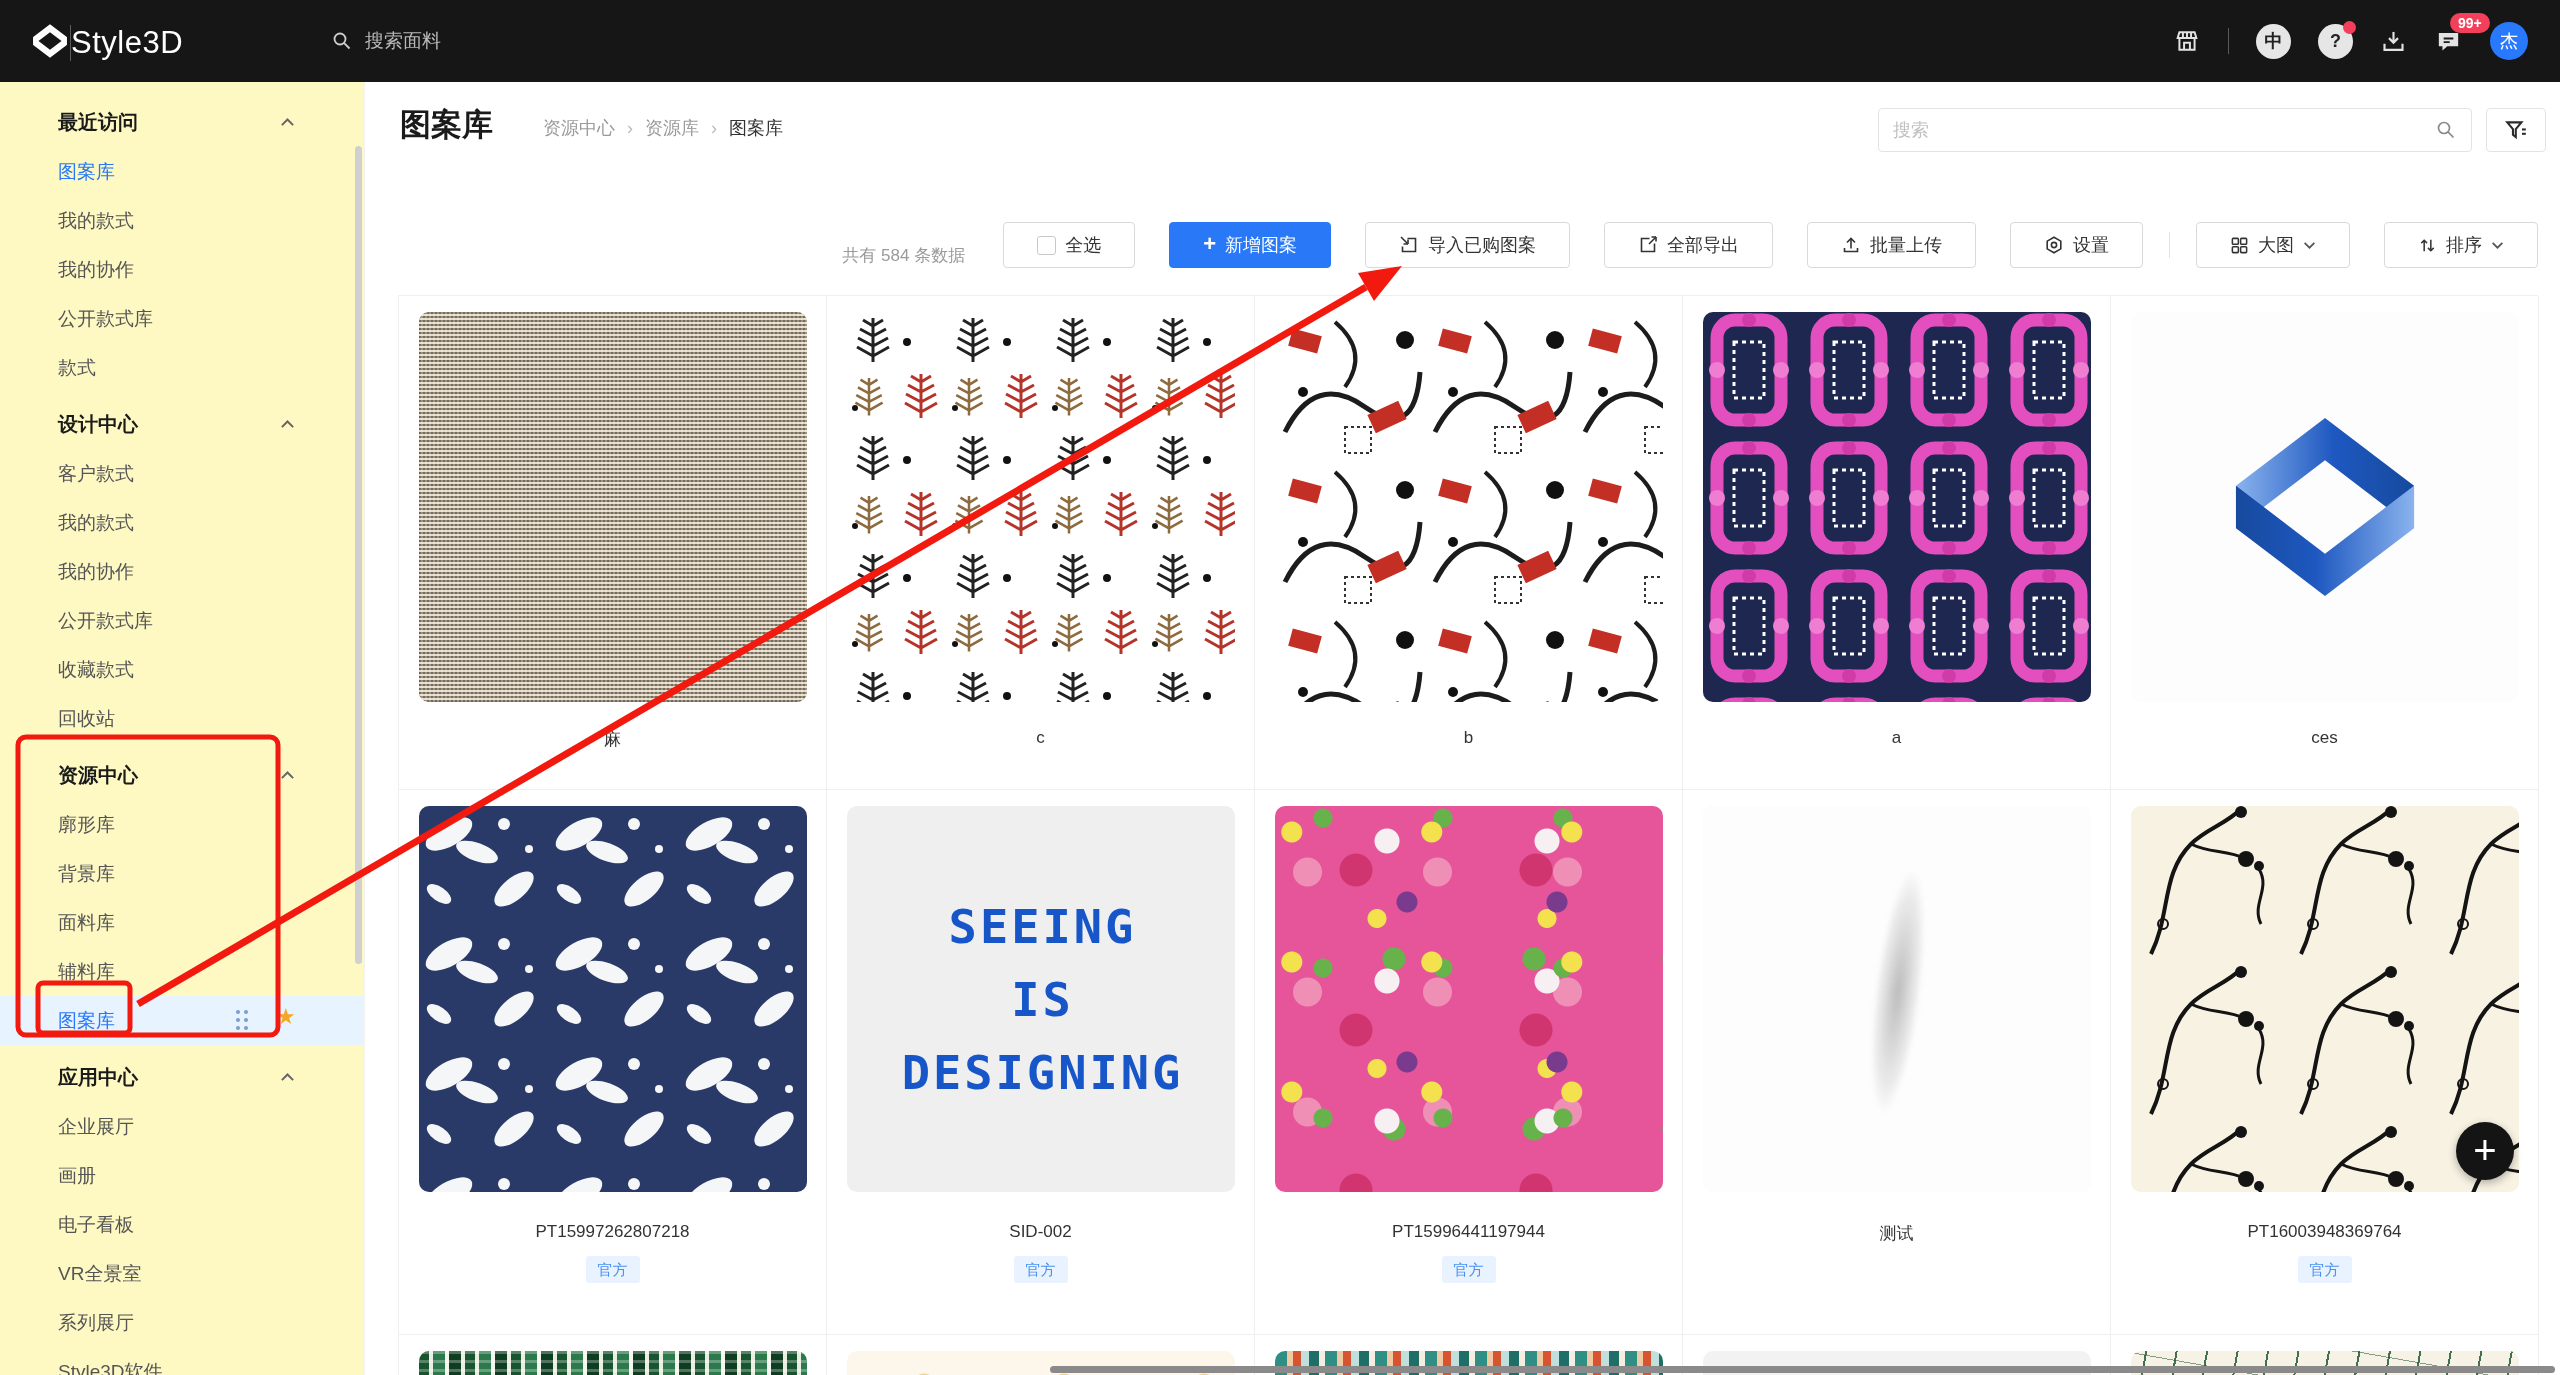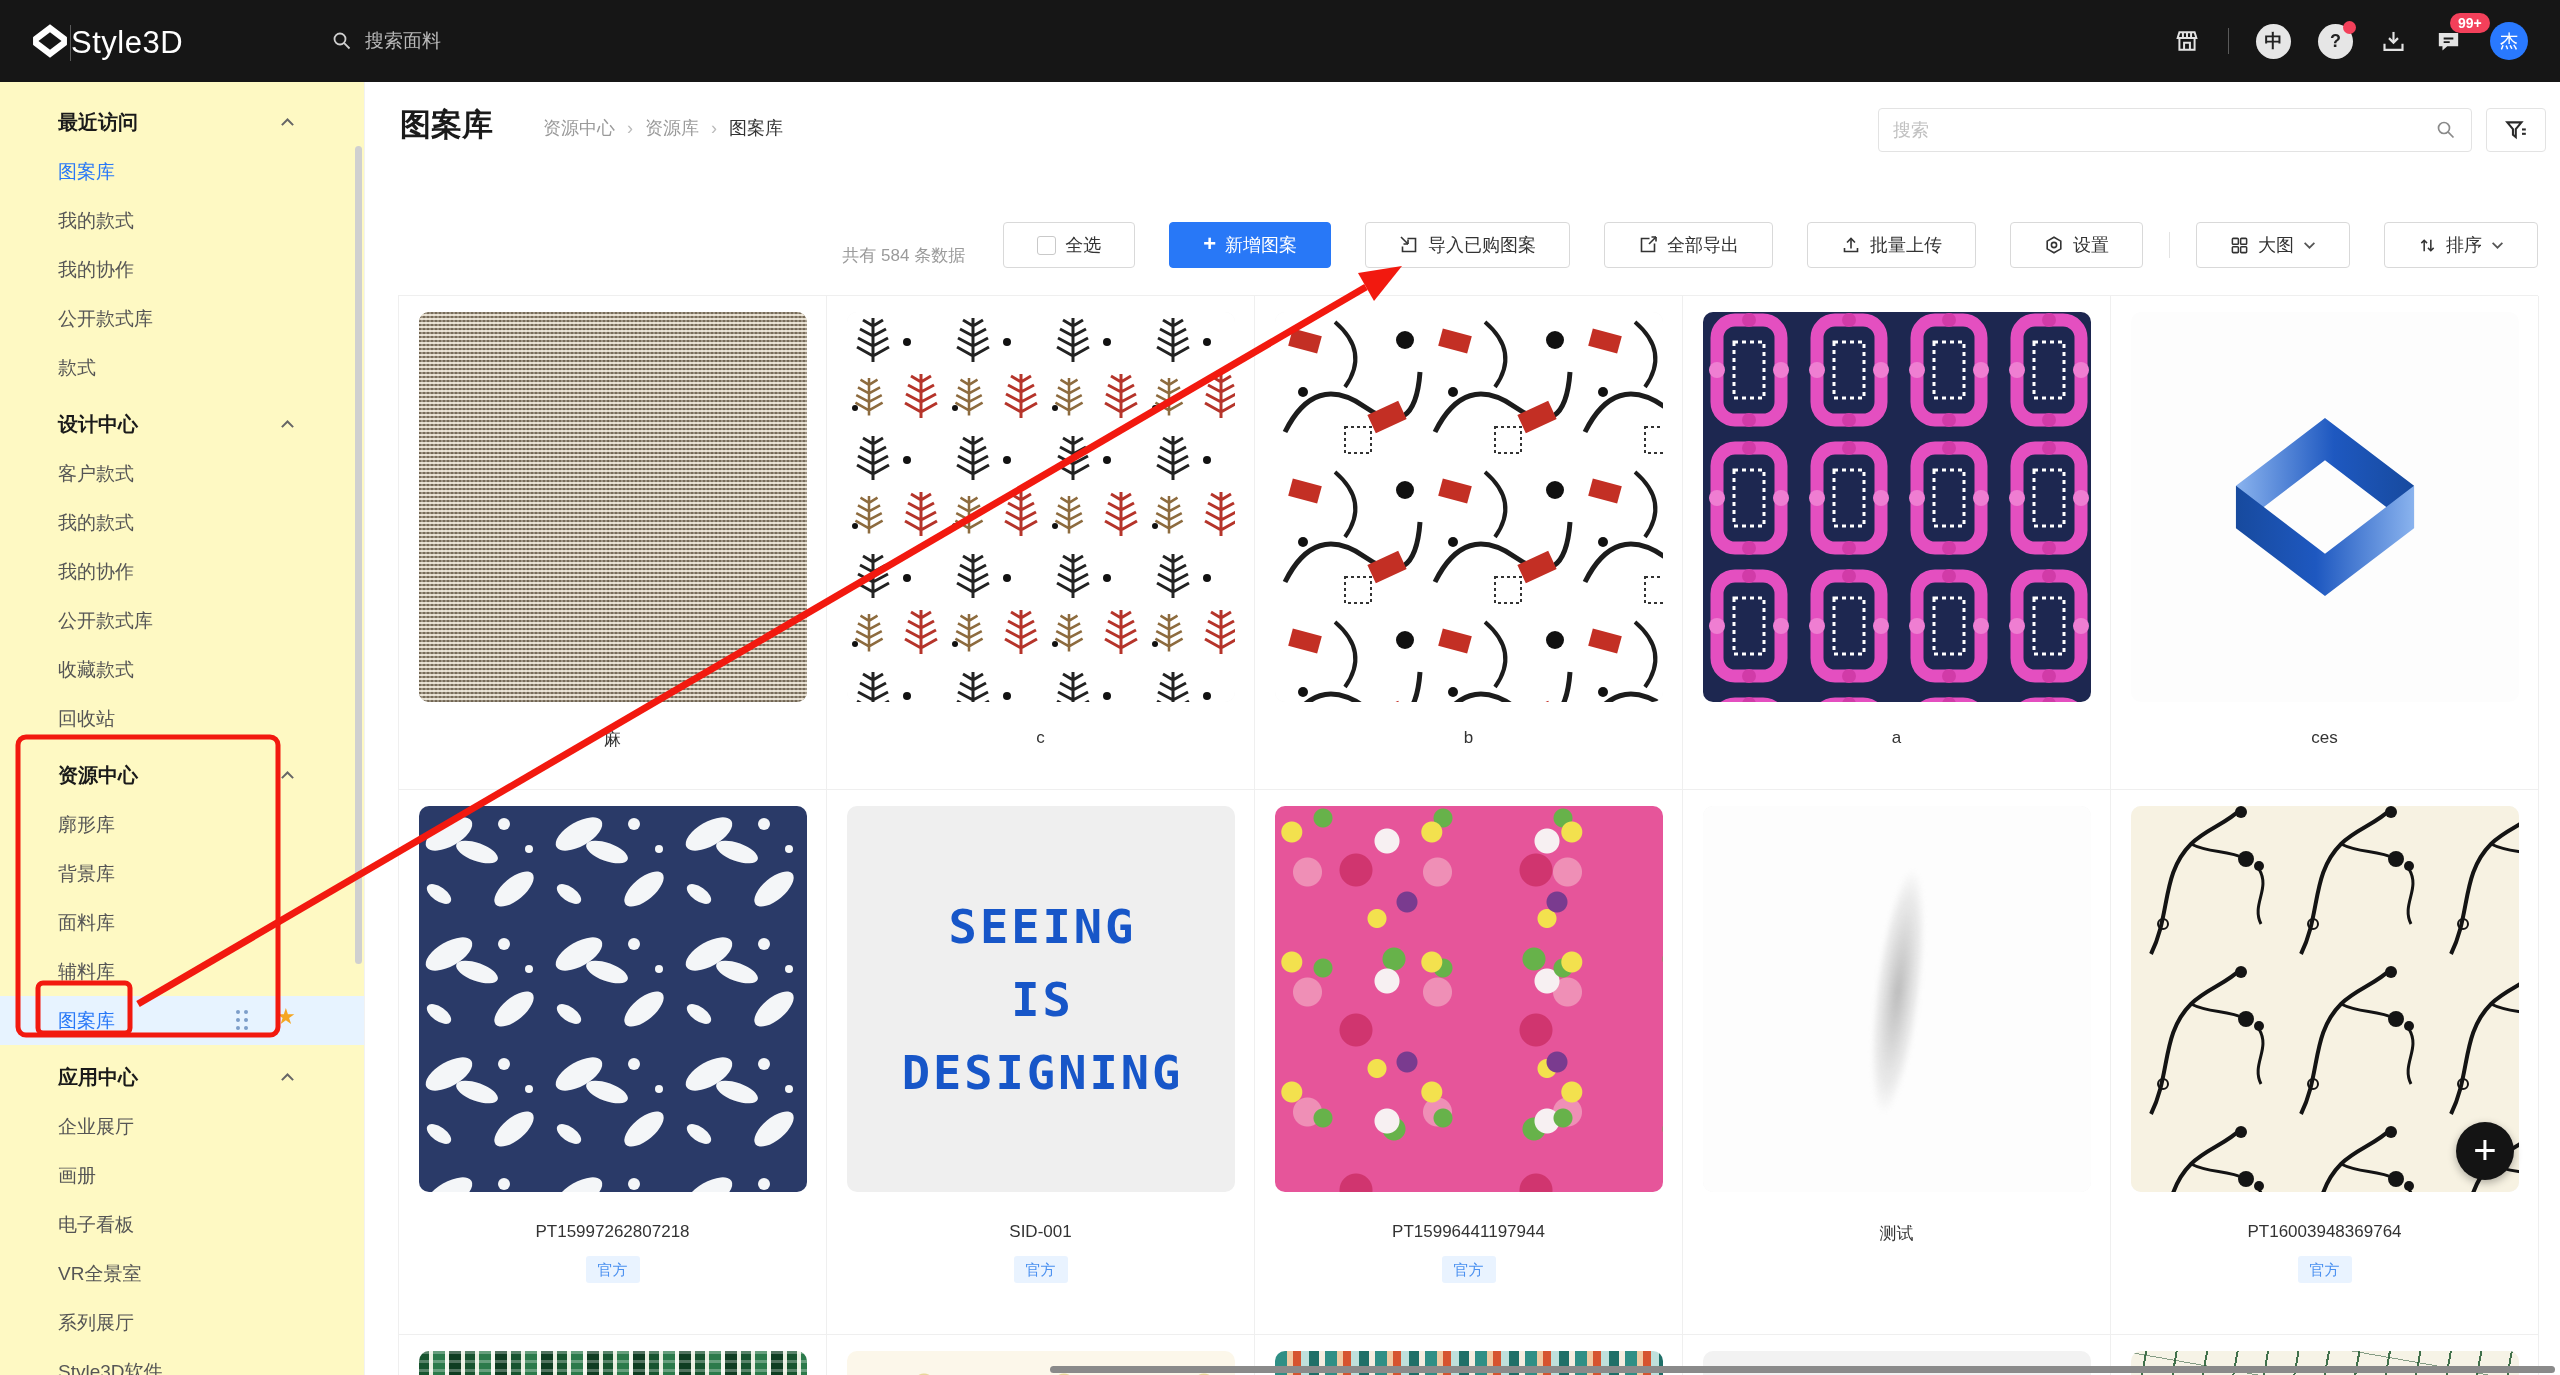--- a/index.html
+++ b/index.html
@@ -542,21 +542,21 @@
         <div class="badge">官方</div>
       </div>
       <div class="cell r2">
         <div class="thumb">
           <div class="th th-sid">
             <div class="sid-line">SEEING</div>
             <div class="sid-line">IS</div>
             <div class="sid-line">DESIGNING</div>
           </div>
         </div>
-        <div class="card-name">SID-001</div>
+        <div class="card-name">SID-002</div>
         <div class="badge">官方</div>
       </div>
       <div class="cell r2">
         <div class="thumb">
           <div class="th th-mcf"></div>
         </div>
         <div class="card-name">PT15996441197944</div>
         <div class="badge">官方</div>
       </div>
       <div class="cell r2">

